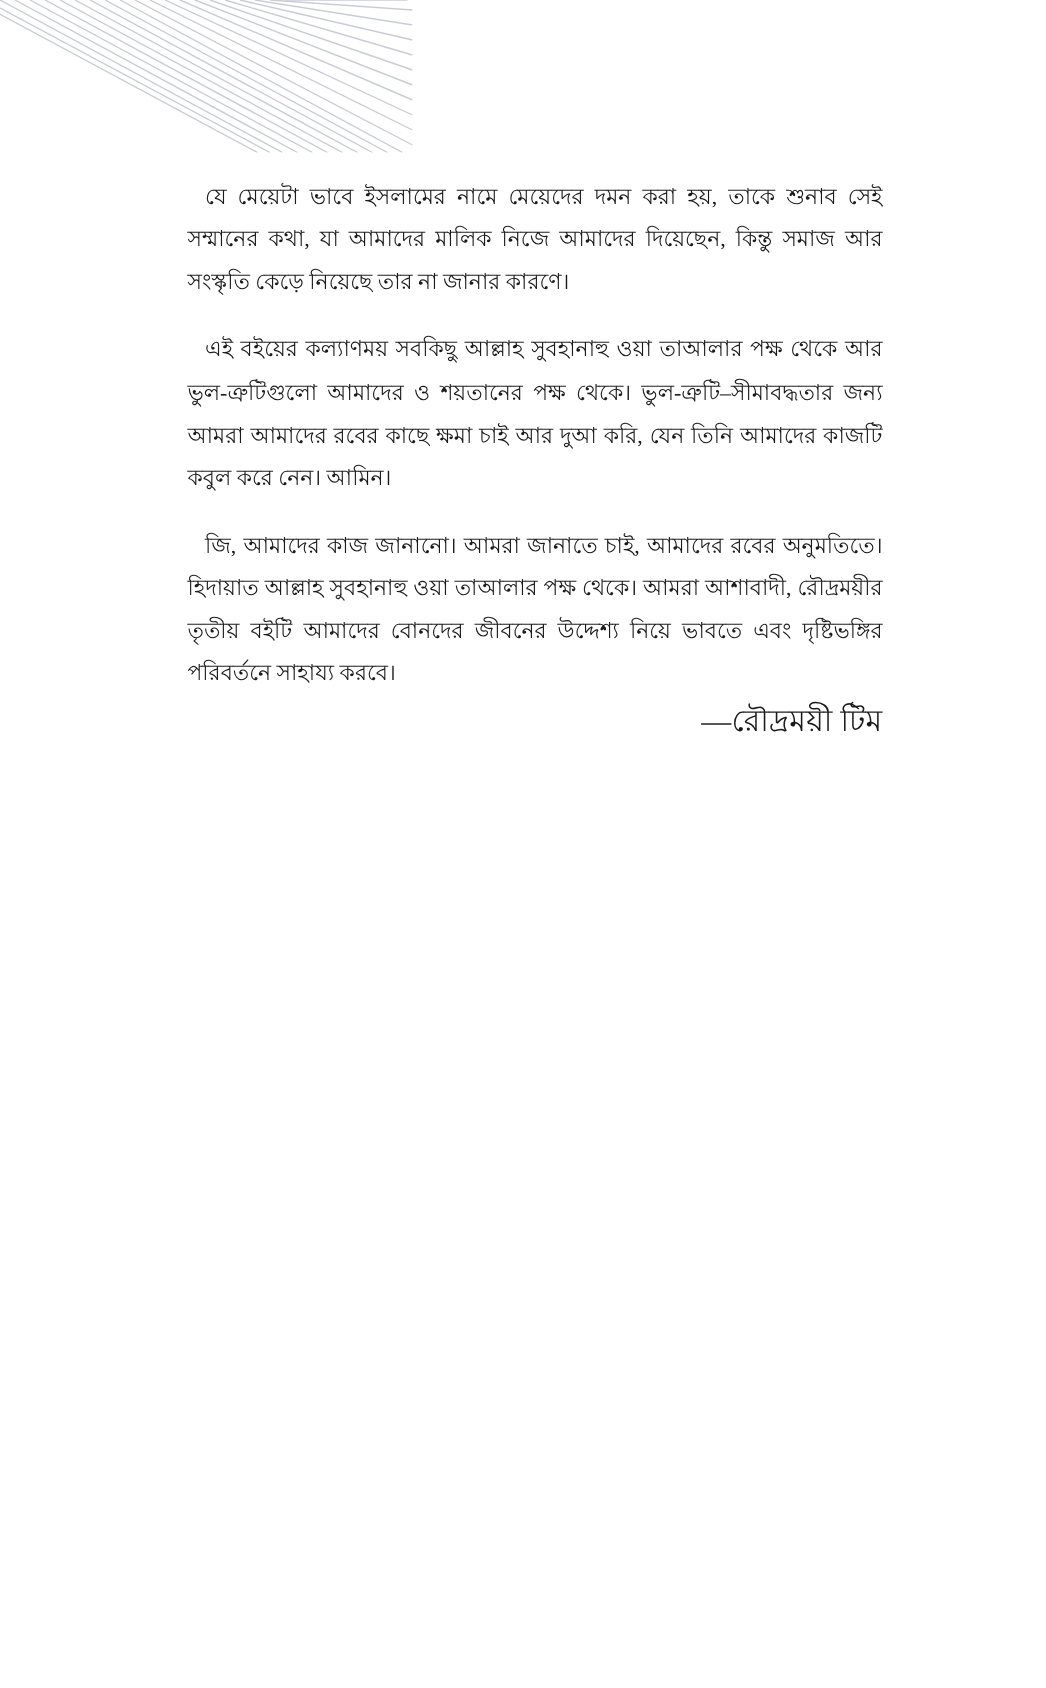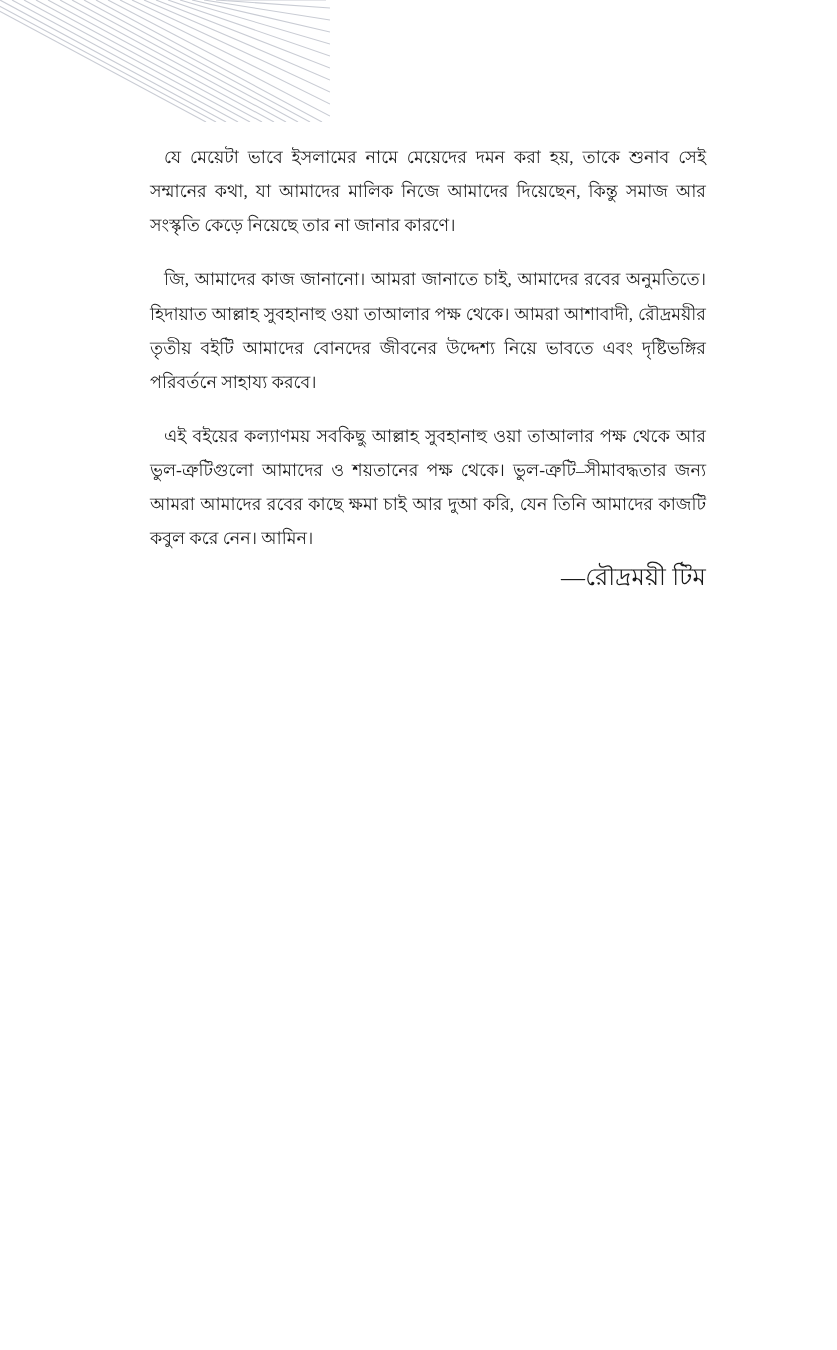--- a/index.html
+++ b/index.html
@@ -99,19 +99,19 @@
         <line x1="192" y1="0" x2="330" y2="32"></line>
         <line x1="204" y1="0" x2="330" y2="20"></line>
         <line x1="216" y1="0" x2="330" y2="8"></line>
         <line x1="228" y1="0" x2="326" y2="0"></line>
       </g>
     </svg>
   </div>
 
   <div class="content">
     <p class="para">যে মেয়েটা ভাবে ইসলামের নামে মেয়েদের দমন করা হয়, তাকে শুনাব সেই সম্মানের কথা, যা আমাদের মালিক নিজে আমাদের দিয়েছেন, কিন্তু সমাজ আর সংস্কৃতি কেড়ে নিয়েছে তার না জানার কারণে।</p>
+    <p class="para">এই বইয়ের কল্যাণময় সবকিছু আল্লাহ সুবহানাহু ওয়া তাআলার পক্ষ থেকে আর ভুল-ত্রুটিগুলো আমাদের ও শয়তানের পক্ষ থেকে। ভুল-ত্রুটি–সীমাবদ্ধতার জন্য আমরা আমাদের রবের কাছে ক্ষমা চাই আর দুআ করি, যেন তিনি আমাদের কাজটি কবুল করে নেন। আমিন।</p>
     <p class="para">জি, আমাদের কাজ জানানো। আমরা জানাতে চাই, আমাদের রবের অনুমতিতে। হিদায়াত আল্লাহ সুবহানাহু ওয়া তাআলার পক্ষ থেকে। আমরা আশাবাদী, রৌদ্রময়ীর তৃতীয় বইটি আমাদের বোনদের জীবনের উদ্দেশ্য নিয়ে ভাবতে এবং দৃষ্টিভঙ্গির পরিবর্তনে সাহায্য করবে।</p>
-    <p class="para">এই বইয়ের কল্যাণময় সবকিছু আল্লাহ সুবহানাহু ওয়া তাআলার পক্ষ থেকে আর ভুল-ত্রুটিগুলো আমাদের ও শয়তানের পক্ষ থেকে। ভুল-ত্রুটি–সীমাবদ্ধতার জন্য আমরা আমাদের রবের কাছে ক্ষমা চাই আর দুআ করি, যেন তিনি আমাদের কাজটি কবুল করে নেন। আমিন।</p>
   </div>
 
   <div class="signature">—রৌদ্রময়ী টিম</div>
 
 </div>
 
 </body></html>

